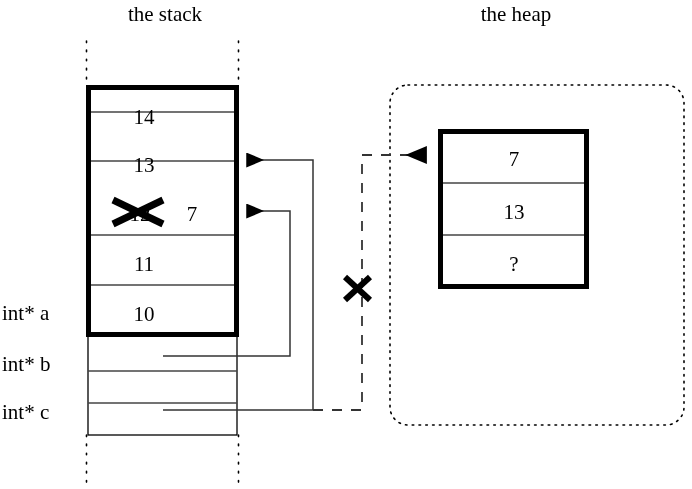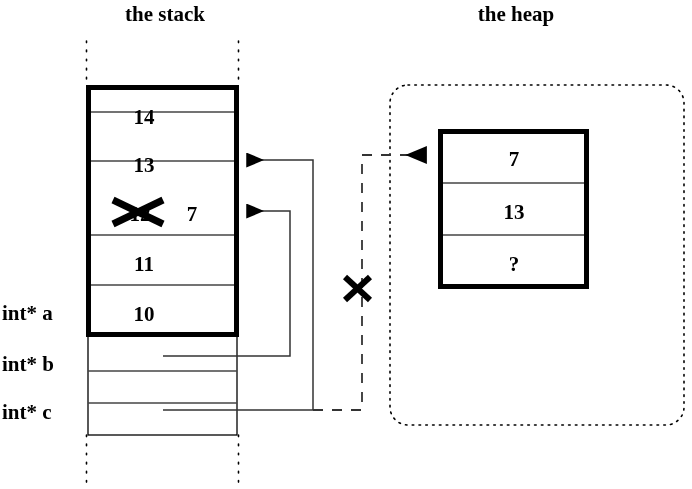--- a/index.html
+++ b/index.html
@@ -10,21 +10,20 @@
   body {
     width: 692px;
     height: 489px;
     font-family: "Liberation Serif", "DejaVu Serif", serif;
     overflow: hidden;
   }
   #diagram-root {
     position: relative;
     width: 692px;
     height: 489px;
-    font-weight: bold;
   }
   svg.diagram-canvas {
     position: absolute;
     top: 0;
     left: 0;
     width: 692px;
     height: 489px;
   }
   text {
     font-family: "Liberation Serif", "DejaVu Serif", serif;

